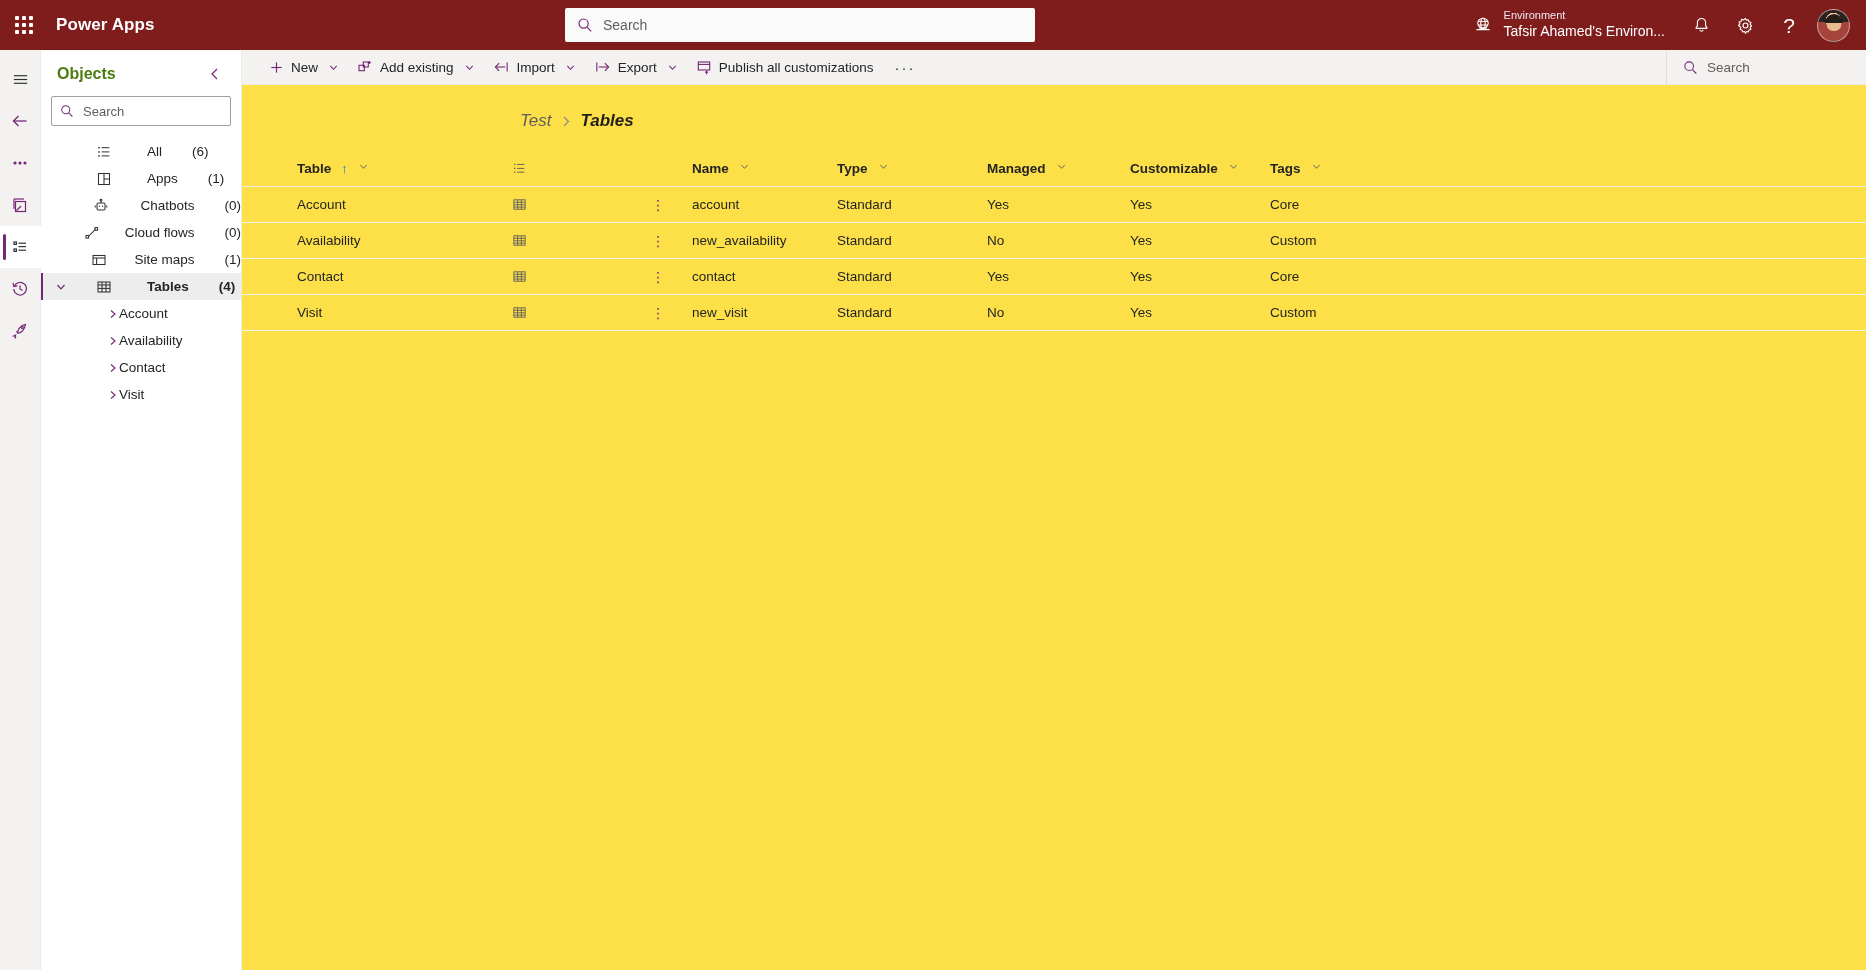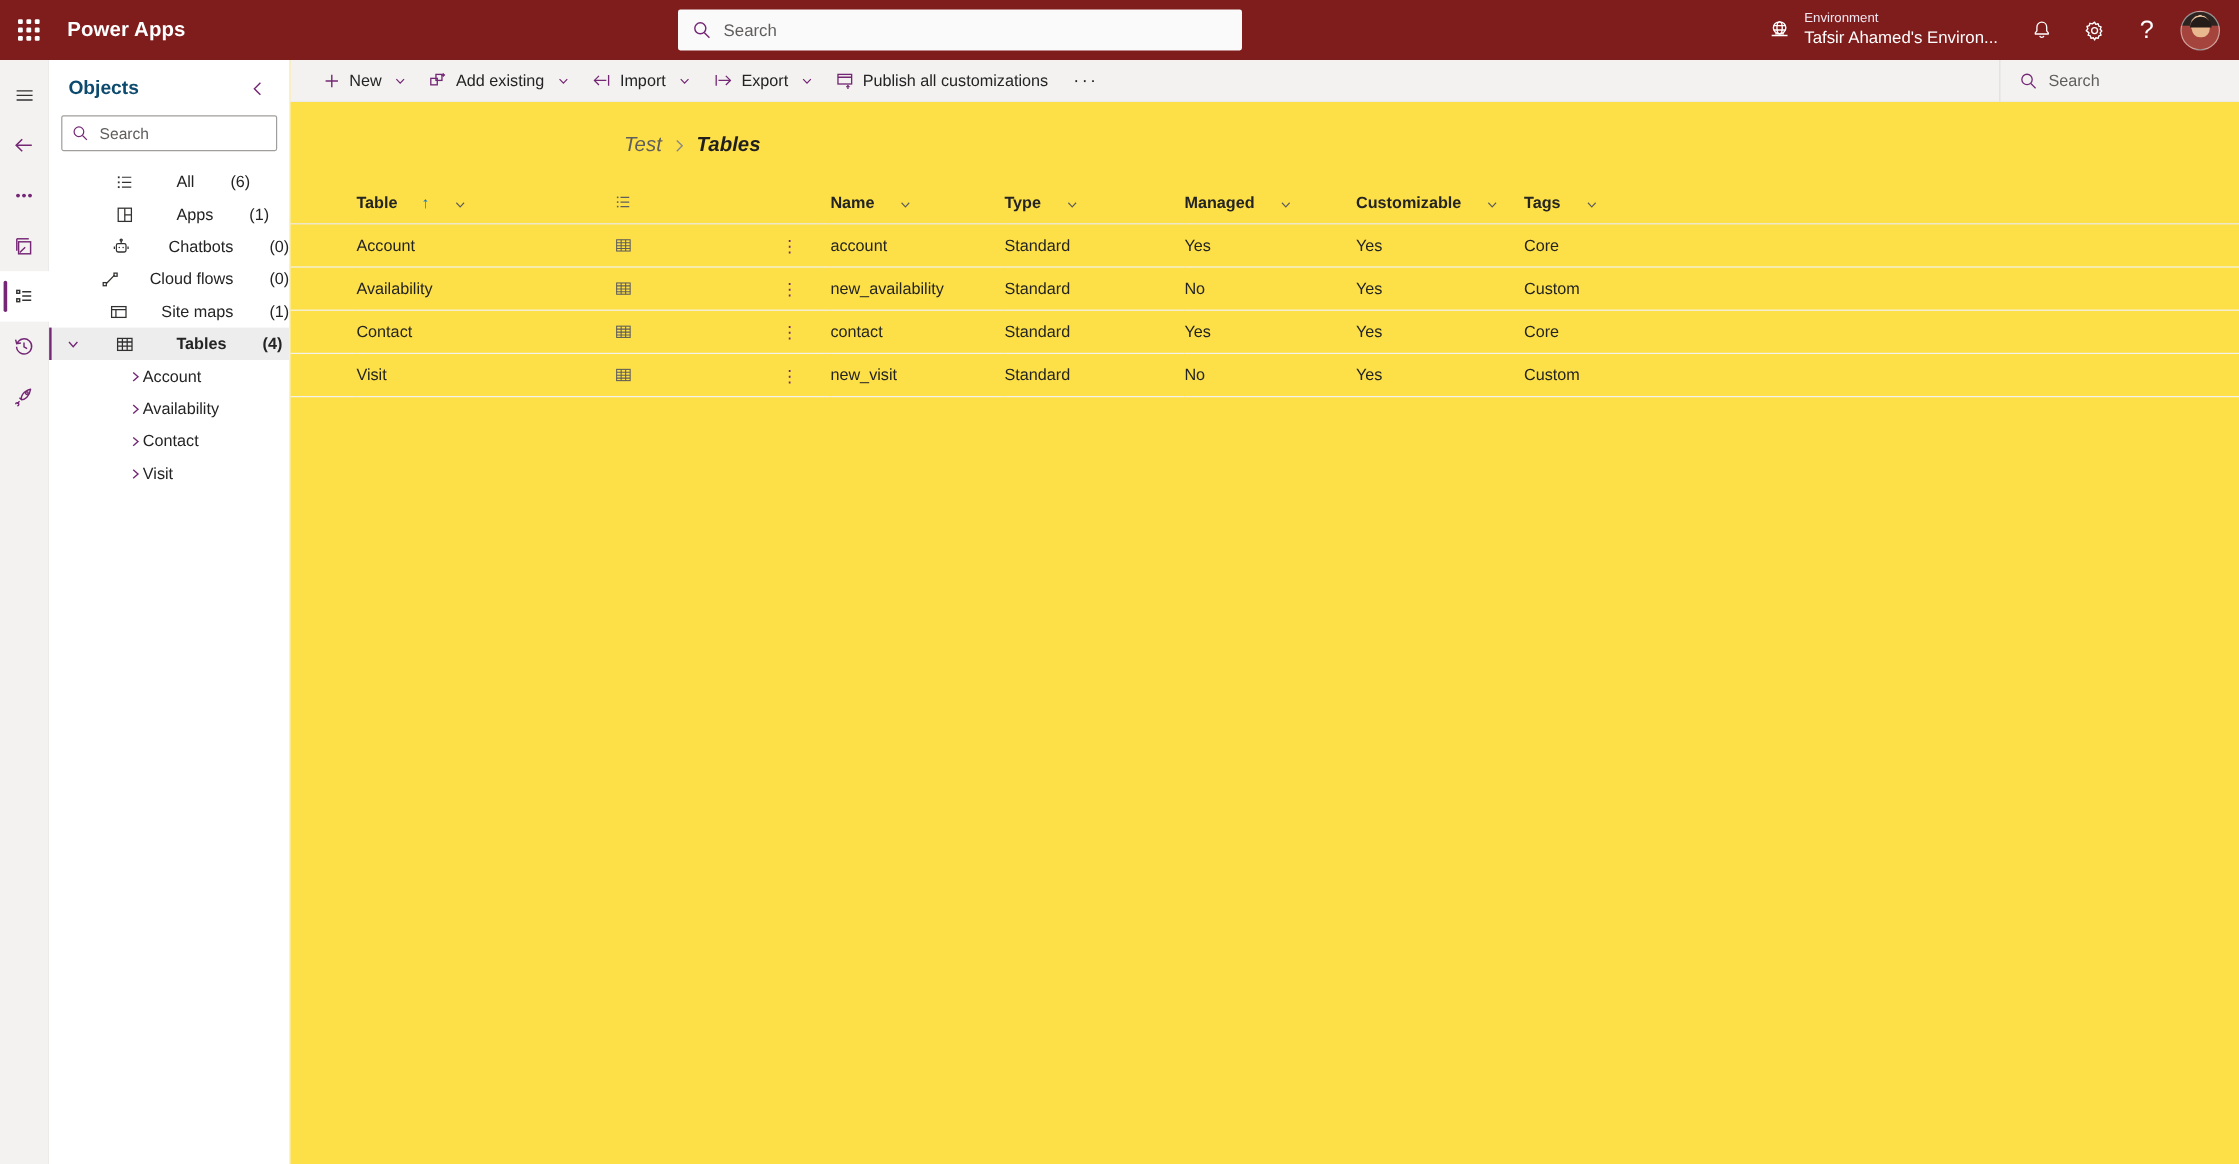--- a/index.html
+++ b/index.html
@@ -93,21 +93,21 @@
   
   .objects {
     width: 201px; min-width: 201px;
     background: #ffffff; border-right: 1px solid #edebe9;
     display: flex; flex-direction: column;
   }
   .objects-head {
     display: flex; align-items: center; justify-content: space-between;
     padding: 14px 16px 10px 16px;
   }
-  .objects-title { font-size: 16px; color: #0c4a6e; font-weight: 600; }
+  .objects-title { font-size: 16px; color: #4d7c0f; font-weight: 600; }
   .collapse-btn { cursor: pointer; padding: 3px; display: flex; }
   .obj-search {
     margin: 2px 10px 12px 10px; height: 30px;
     border: 1px solid #a19f9d; border-radius: 2px;
     display: flex; align-items: center; padding: 0 8px; background: #fff;
   }
   .obj-search .ph { color: #605e5c; font-size: 13px; margin-left: 9px; }
   .tree { font-size: 13.5px; color: #242424; }
   .tnode {
     height: 27px; display: flex; align-items: center;
@@ -153,21 +153,21 @@
   .crumbs { padding: 26px 0 0 278px; display: flex; align-items: center; gap: 9px; font-size: 17px; font-style: italic; }
   .crumb-link { color: #605e5c; cursor: pointer; }
   .crumb-sep { color: #8a8886; font-size: 13px; }
   .crumb-cur { color: #201f1e; font-weight: 600; }
 
   table.grid { width: 100%; border-collapse: collapse; margin-top: 22px; table-layout: fixed; }
   table.grid th {
     text-align: left; font-weight: 600; font-size: 13.5px; color: #242424;
     padding: 8px 0 10px 0; border-bottom: 1px solid #edebe9; white-space: nowrap;
   }
-  table.grid th .hd { display: inline-flex; align-items: flex-end; gap: 20px; cursor: pointer; }
+  table.grid th .hd { display: inline-flex; align-items: flex-start; gap: 10px; cursor: pointer; }
   table.grid td {
     font-size: 13.5px; color: #242424; padding: 0; height: 36px;
     border-bottom: 1px solid #f3f2f1; vertical-align: middle; white-space: nowrap;
   }
   .col-pick { width: 55px; padding-left: 270px !important; }
   th.col-pick { padding-left: 270px !important; }
   .col-name  { width: 395px; }
   .col-logical { width: 145px; }
   .col-type  { width: 150px; }
   .col-managed { width: 143px; }

